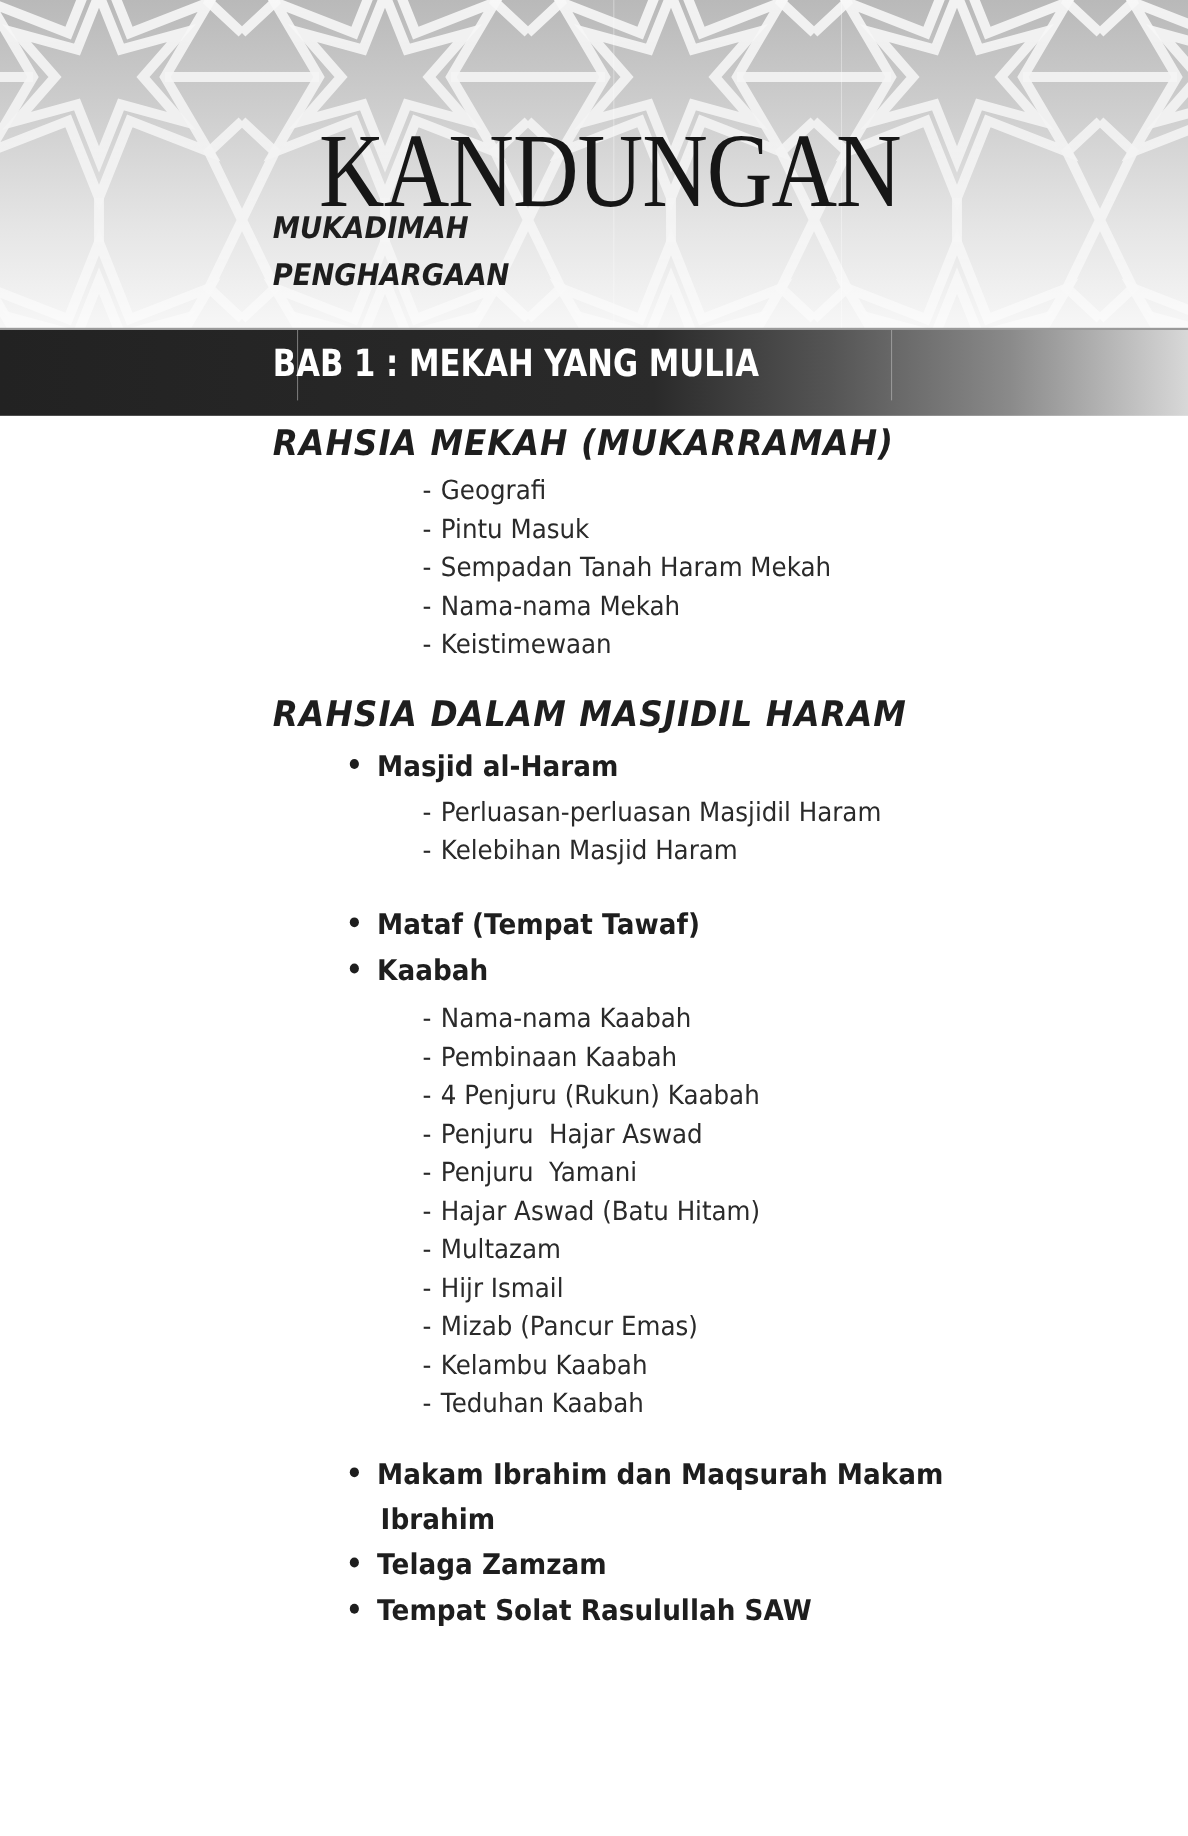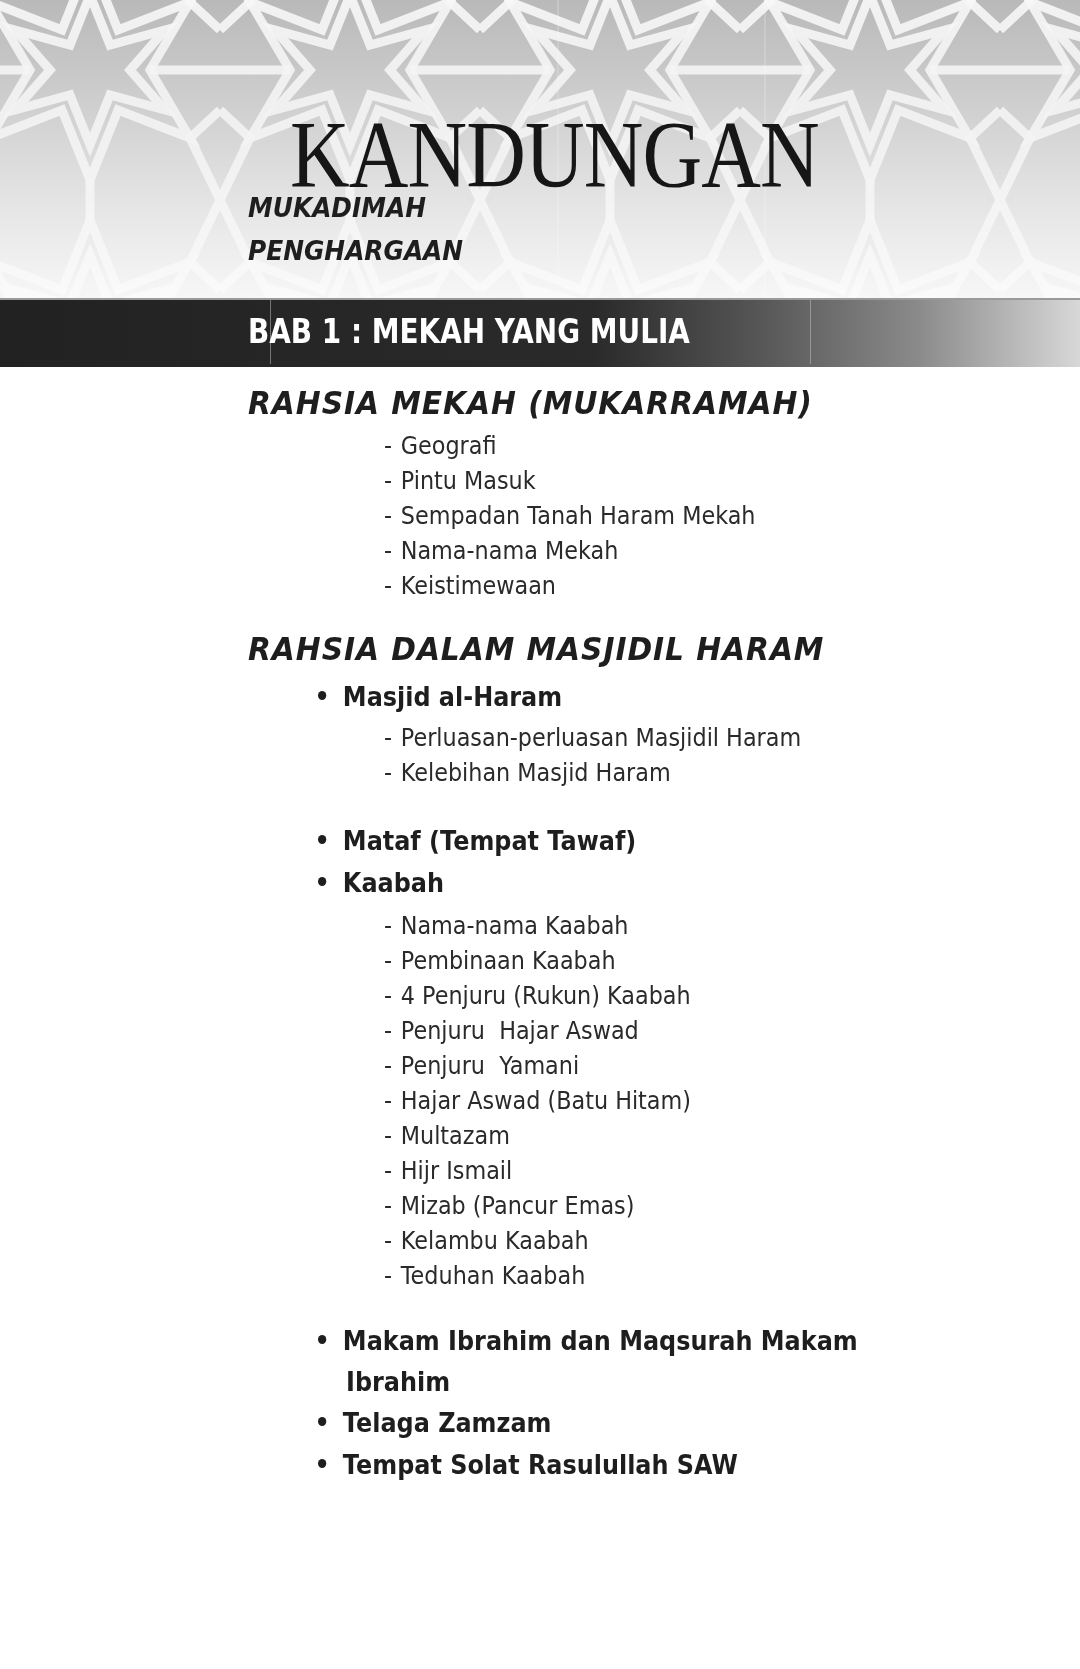--- a/index.html
+++ b/index.html
@@ -3,21 +3,21 @@
 <meta charset="utf-8">
 <style>
   html, body { margin:0; padding:0; }
   body { width:1080px; height:1669px; background:#ffffff; position:relative; overflow:hidden; font-family:"DejaVu Sans","Liberation Sans",sans-serif; color:#1e1e1e; }
   .header-bg { position:absolute; left:0; top:0; width:1080px; height:300px;
     background: linear-gradient(to bottom, #b9b9b9 0%, #cfcfcf 35%, #e6e6e6 70%, #f7f7f7 100%); overflow:hidden; }
   .header-bg svg { position:absolute; left:0; top:0; }
   .title { position:absolute; left:290px; top:62px; width:540px; height:100px;margin-top:43px; }
   .title span { display:block; font-family:"Liberation Serif","DejaVu Serif",serif; font-size:96px; line-height:100px; color:#161616; letter-spacing:-1px; transform:scaleX(0.86); transform-origin:left center; white-space:nowrap; }
   .front { position:absolute; left:248px; font-style:italic; font-weight:bold; font-size:27px; color:#1e1e1e; letter-spacing:0px; transform:scaleX(0.92); transform-origin:left center; white-space:nowrap; }
-  .banner { position:absolute; left:0; top:298px; width:1080px; height:69px;
+  .banner { position:absolute; left:0; top:298px; width:1080px; height:80px;
     background: linear-gradient(to right, #222 0%, #2a2a2a 55%, #555 70%, #8a8a8a 85%, #d8d8d8 100%);
     border-top:2px solid #9a9a9a; box-sizing:border-box; overflow:hidden; }
   .banner .vline { position:absolute; top:0; width:1px; height:64px; background:rgba(200,200,200,0.5); }
   .banner-text { position:absolute; left:248px; top:8px; font-family:"DejaVu Sans","Liberation Sans",sans-serif; font-weight:bold; font-size:34px; color:#ffffff; line-height:46px; transform:scaleX(0.82); transform-origin:left center; white-space:nowrap; }
   .h2 { position:absolute; left:248px; font-family:"DejaVu Sans","Liberation Sans",sans-serif; font-style:italic; font-weight:bold; font-size:32px; color:#1e1e1e; letter-spacing:1px; white-space:nowrap; transform:scaleX(0.93); transform-origin:left center; }
   .dash { position:absolute; left:384px; font-size:24px; color:#2a2a2a; white-space:nowrap; transform:scaleX(0.93); transform-origin:left center; }
   .dash .d { display:inline-block; width:18px; }
   .bullet { position:absolute; left:318px; font-weight:bold; font-size:26px; color:#1e1e1e; white-space:nowrap; transform:scaleX(0.92); transform-origin:left center; }
   .bullet .dot { display:inline-block; width:9px; height:9px; border-radius:50%; background:#1e1e1e; margin-right:18px; vertical-align:middle; position:relative; top:-3px; }
   .bullet-cont { position:absolute; left:346px; font-weight:bold; font-size:26px; color:#1e1e1e; white-space:nowrap; transform:scaleX(0.92); transform-origin:left center; }

